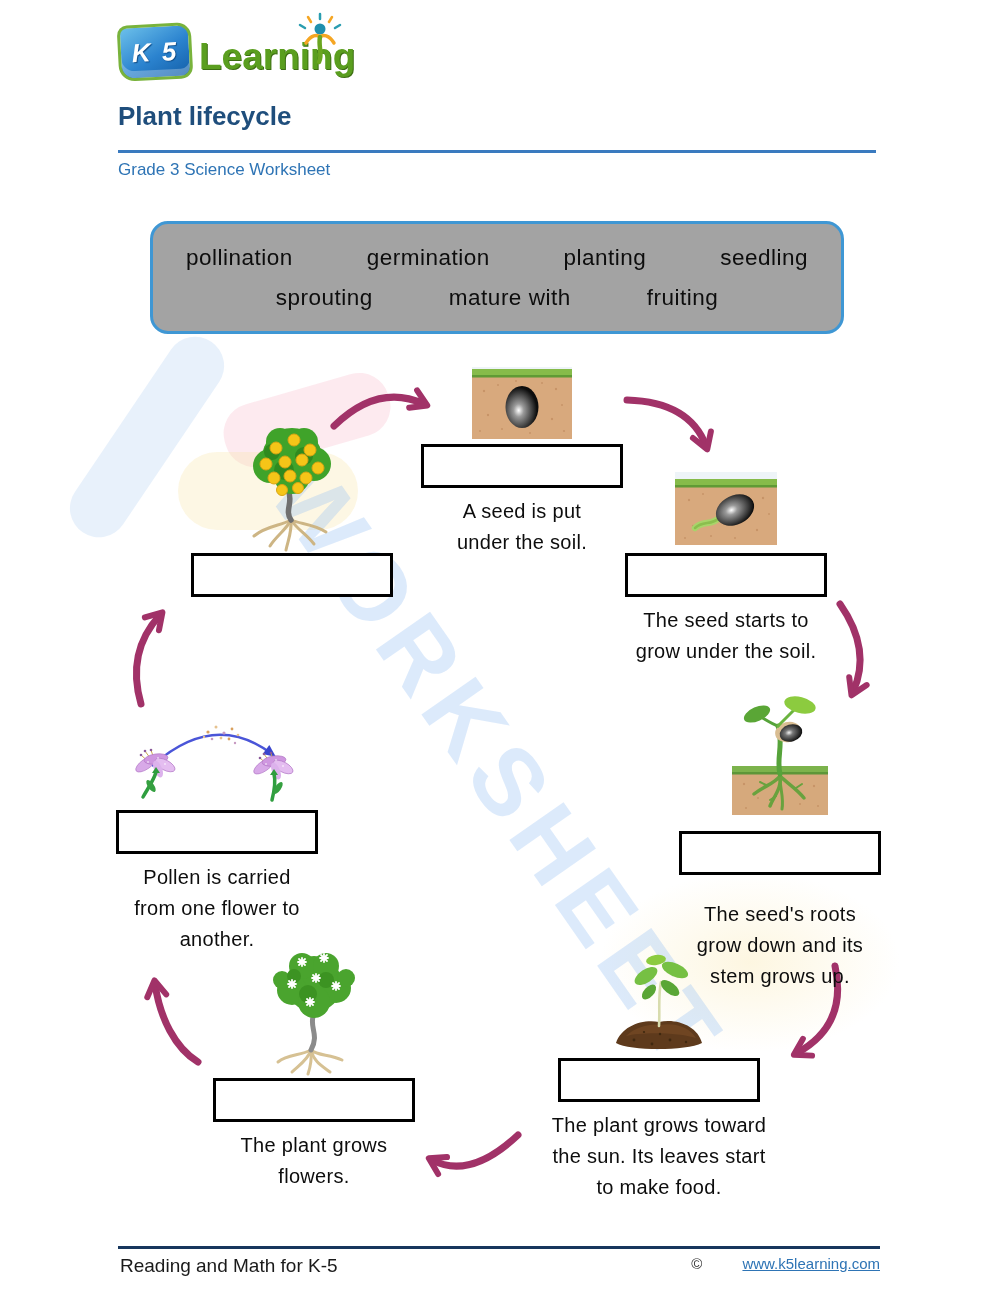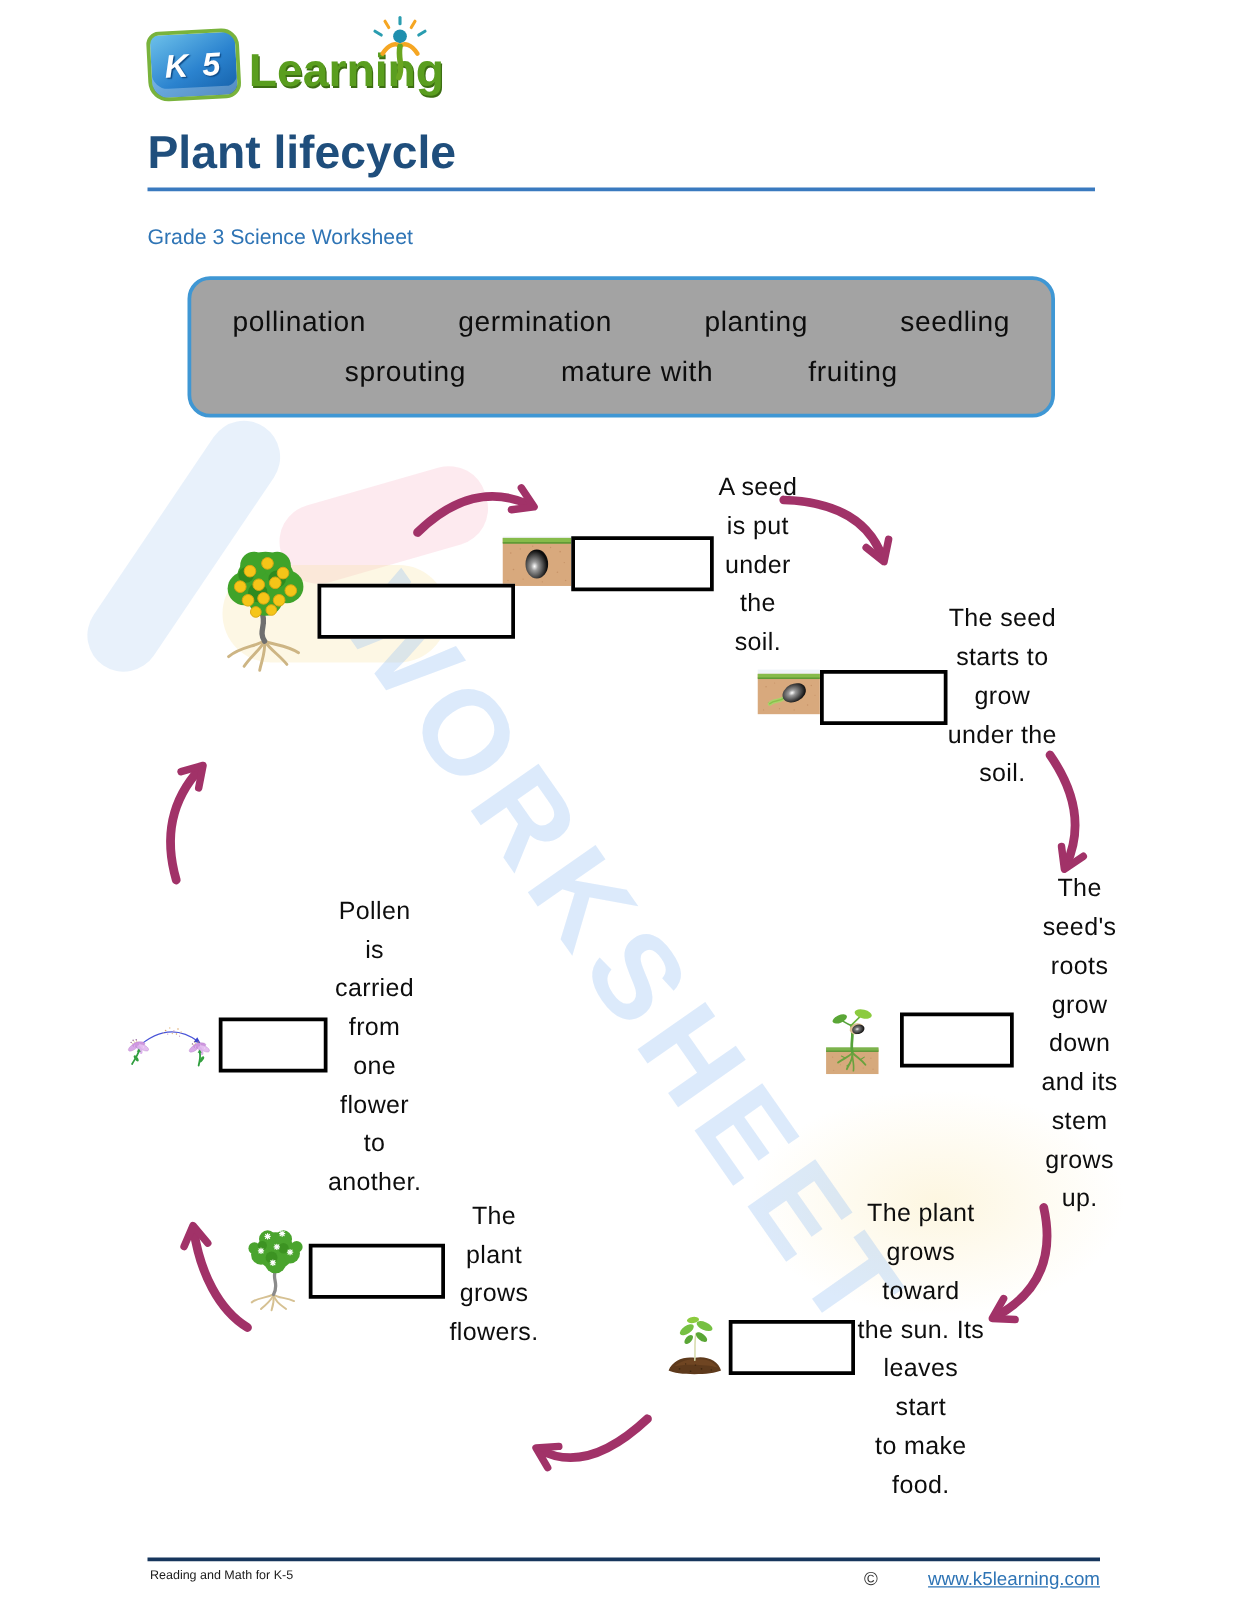--- a/index.html
+++ b/index.html
@@ -21,40 +21,40 @@
   .logo-book{position:absolute;left:3px;top:12px;width:68px;height:50px;
              background:linear-gradient(150deg,#6cc0ea 0%,#2b83cf 55%,#145fa8 100%);
              border:3px solid #79b33c;border-radius:10px 14px 12px 16px;transform:rotate(-3deg);
              box-shadow:inset 0 -7px 0 rgba(255,255,255,.28);display:flex;align-items:center;justify-content:center;}
   .logo-book span{color:#fff;font-weight:bold;font-style:italic;font-size:26px;letter-spacing:2px;text-shadow:1px 1px 1px #0d4a86;}
   .logo-text{position:absolute;left:84px;top:24px;font-weight:bold;font-size:37px;color:#5a9e1f;
              text-shadow:1px 1px 0 #3c6e12;letter-spacing:0;}
   .logo-person{position:absolute;left:178px;top:0px;z-index:4;}
 
   
-  .title{position:absolute;left:118px;top:101px;font-size:37px;font-weight:bold;color:#1f4e7c;z-index:3;}
+  .title{position:absolute;left:118px;top:101px;font-size:26px;font-weight:bold;color:#1f4e7c;z-index:3;}
   .rule{position:absolute;left:118px;top:150px;width:758px;height:3px;background:#3a7abf;z-index:3;}
-  .subtitle{position:absolute;left:118px;top:160px;font-size:17px;color:#2e74b5;z-index:3;margin-top:20px;}
+  .subtitle{position:absolute;left:118px;top:160px;font-size:17px;color:#2e74b5;z-index:3;}
 
   
   .wordbank{position:absolute;left:150px;top:221px;width:694px;height:113px;background:#a3a3a3;
             border:3px solid #3f97d4;border-radius:18px;box-sizing:border-box;z-index:3;}
   .wb-row{display:flex;font-size:22.5px;letter-spacing:.5px;color:#0d0d0d;}
   .wb-row.r1{justify-content:space-between;padding:0 33px;margin-top:21px;}
   .wb-row.r2{justify-content:center;gap:76px;margin-top:14px;}
 
   
-  .stage{position:absolute;display:flex;align-items:center;z-index:3;}
+  .stage{position:absolute;display:flex;flex-direction:column;align-items:center;z-index:3;}
   .answer-box{width:196px;height:38px;border:3px solid #000;background:#fff;}
   .caption{margin:8px 0 0;font-size:20px;line-height:31px;text-align:center;white-space:pre-line;
            color:#0d0d0d;letter-spacing:.3px;}
 
   .arrows{position:absolute;left:0;top:0;z-index:2;pointer-events:none;}
   .footer-rule{position:absolute;left:118px;top:1246px;width:762px;height:2.5px;background:#17365d;z-index:3;}
-  .footer-left{position:absolute;left:120px;top:1255px;font-size:10px;color:#1a1a1a;z-index:3;}
+  .footer-left{position:absolute;left:120px;top:1255px;font-size:19px;color:#1a1a1a;z-index:3;}
   .footer-right{position:absolute;right:120px;top:1255px;font-size:15px;z-index:3;}
   .footer-right .copy{color:#333;}
   .footer-right a{color:#2e74b5;text-decoration:underline;cursor:pointer;margin-left:36px;}
 </style>
 </head>
 <body>
 
 <div class="page">
 
   <div class="blob b1"></div>

